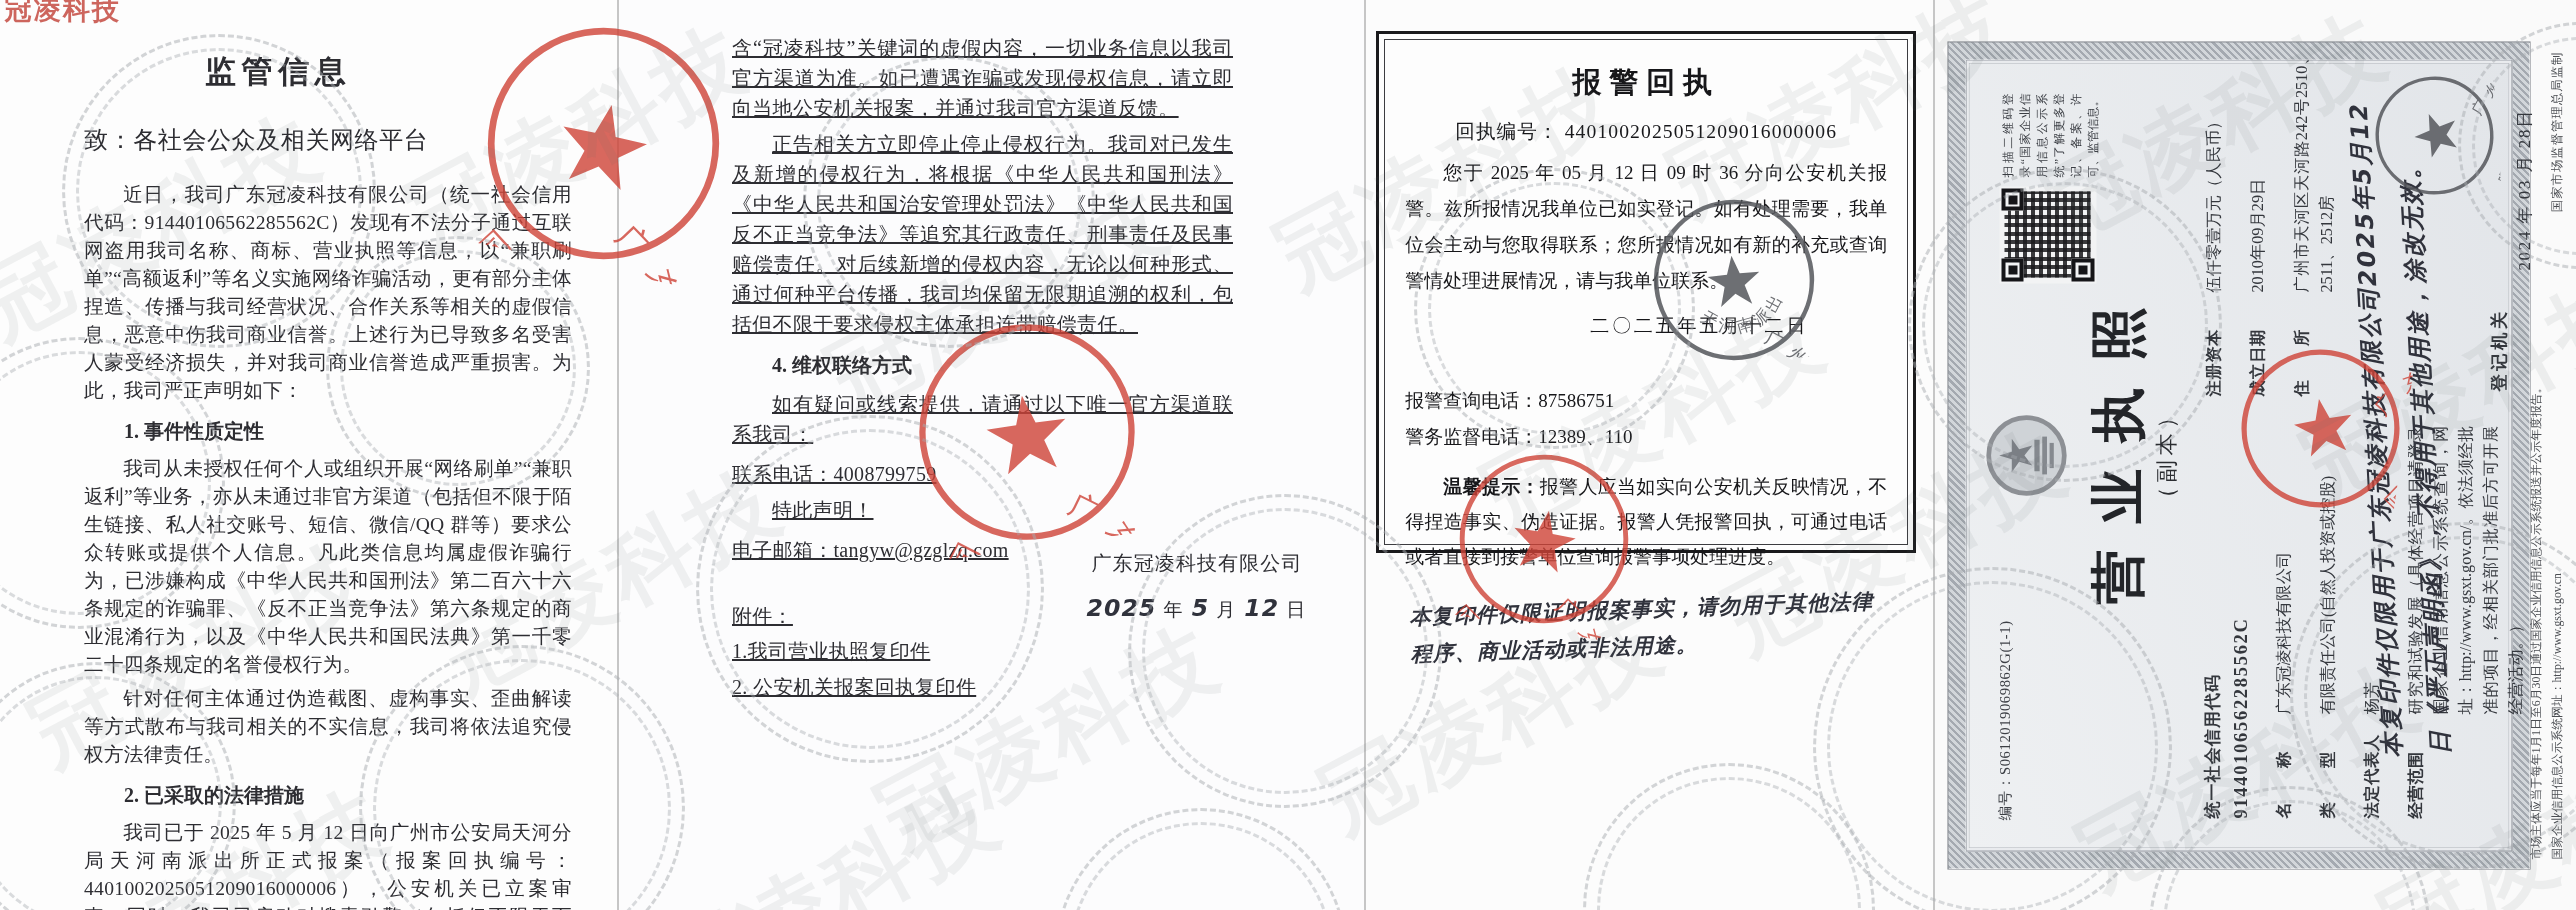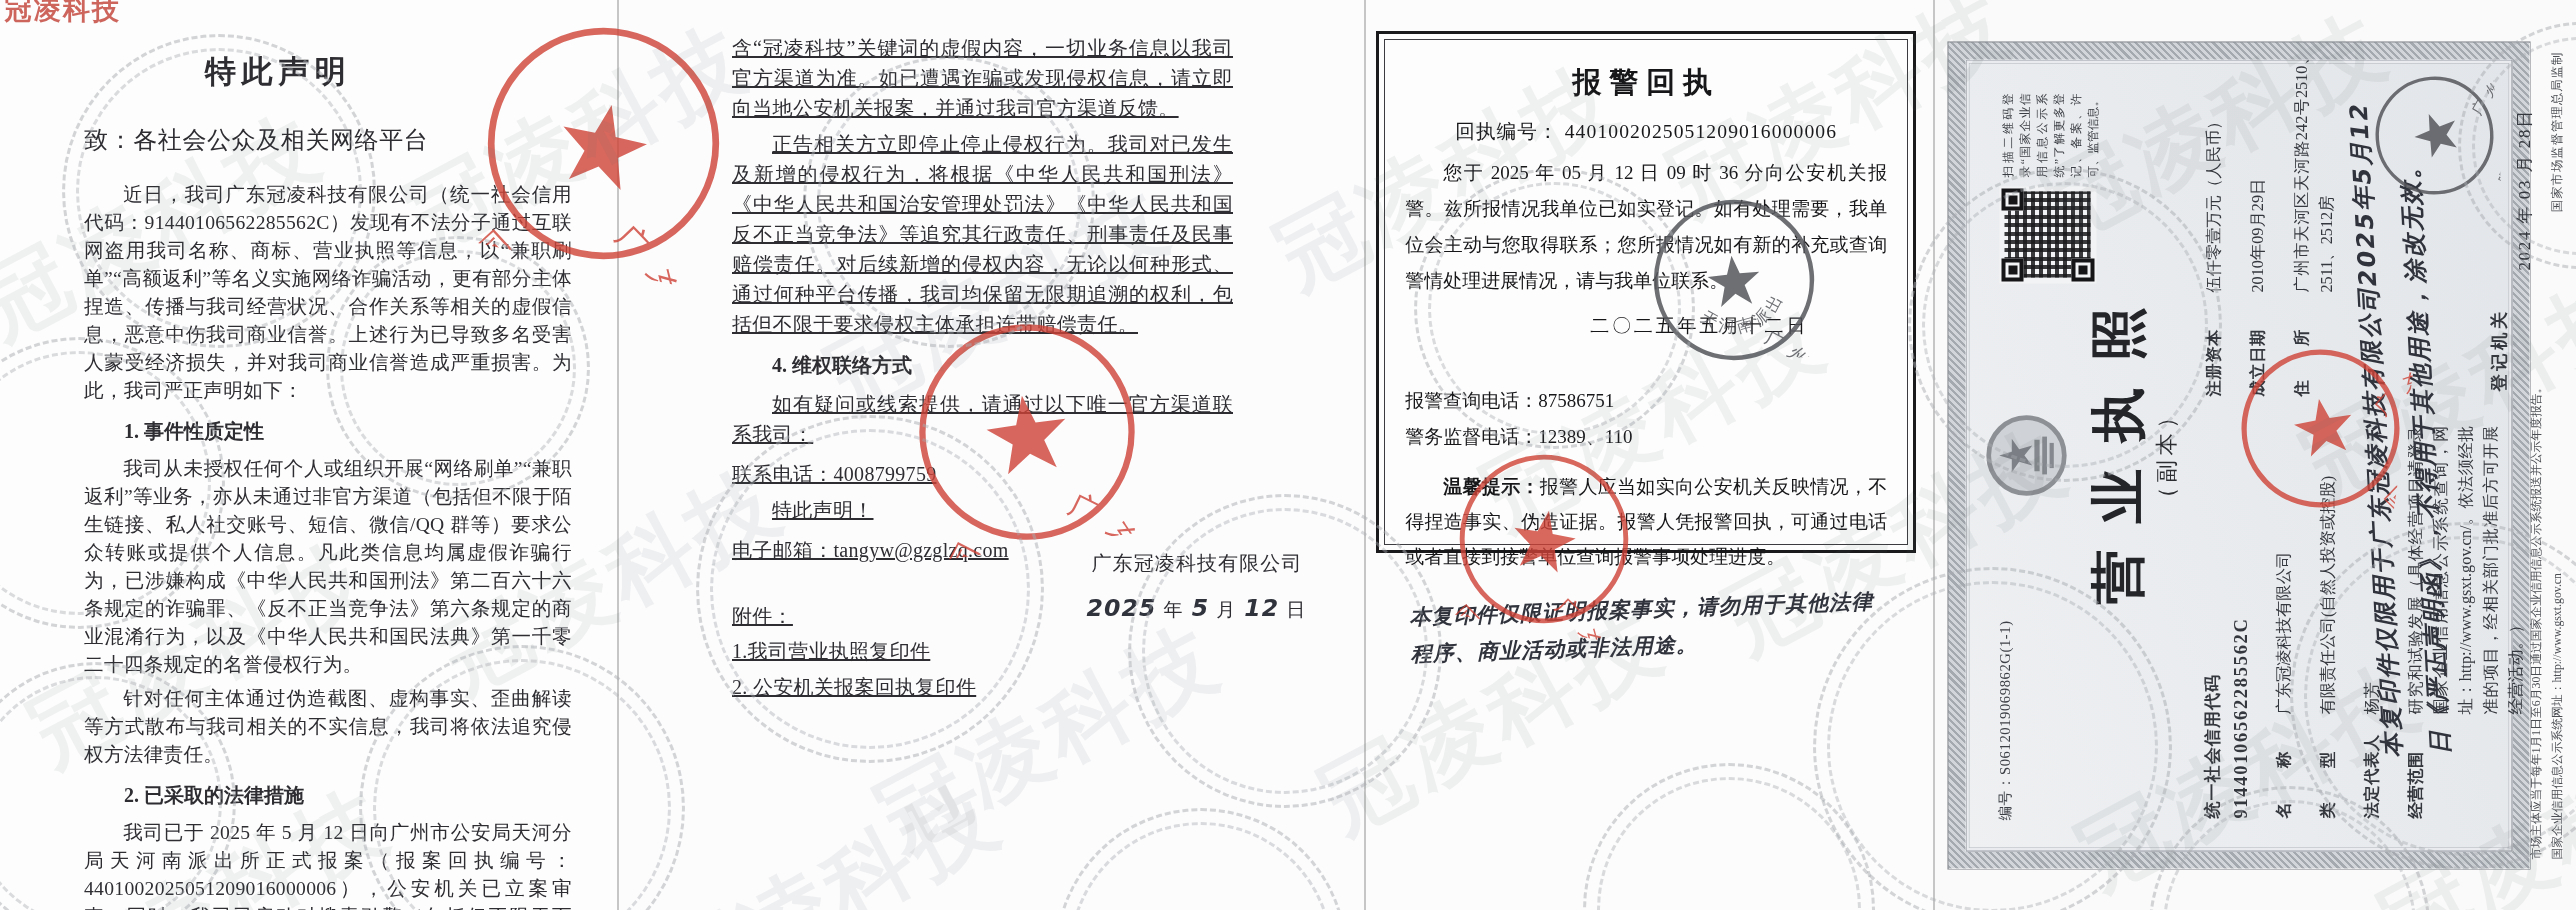--- a/index.html
+++ b/index.html
@@ -104,21 +104,21 @@
   .corner-logo{position:absolute;left:4.5px;top:-7.9px;font-family:"Liberation Sans","DejaVu Sans",sans-serif;
                font-weight:bold;font-size:27px;letter-spacing:2.2px;color:rgba(192,62,52,.8);z-index:8;}
 </style>
 </head>
 <body>
 
 <div id="canvas">
 
   <div class="page page1">
     <div class="p-inner">
-      <h1 class="letter-title">特此声明</h1>
+      <h1 class="letter-title">监管信息</h1>
       <p class="salutation">致：各社会公众及相关网络平台</p>
       <p class="para">近日，我司广东冠凌科技有限公司（统一社会信用代码：91440106562285562C）发现有不法分子通过互联网盗用我司名称、商标、营业执照等信息，以“兼职刷单”“高额返利”等名义实施网络诈骗活动，更有部分主体捏造、传播与我司经营状况、合作关系等相关的虚假信息，恶意中伤我司商业信誉。上述行为已导致多名受害人蒙受经济损失，并对我司商业信誉造成严重损害。为此，我司严正声明如下：</p>
       <p class="heading">1. 事件性质定性</p>
       <p class="para">我司从未授权任何个人或组织开展“网络刷单”“兼职返利”等业务，亦从未通过非官方渠道（包括但不限于陌生链接、私人社交账号、短信、微信/QQ 群等）要求公众转账或提供个人信息。凡此类信息均属虚假诈骗行为，已涉嫌构成《中华人民共和国刑法》第二百六十六条规定的诈骗罪、《反不正当竞争法》第六条规定的商业混淆行为，以及《中华人民共和国民法典》第一千零二十四条规定的名誉侵权行为。</p>
       <p class="para">针对任何主体通过伪造截图、虚构事实、歪曲解读等方式散布与我司相关的不实信息，我司将依法追究侵权方法律责任。</p>
       <p class="heading">2. 已采取的法律措施</p>
       <p class="para">我司已于 2025 年 5 月 12 日向广州市公安局天河分局天河南派出所正式报案（报案回执编号：4401002025051209016000006），公安机关已立案审查。同时，我司已启动对搜索引擎（包括但不限于百度、360、搜狗等）、社交平台（包括微信、QQ、微博、抖音、快手、小红书等）中涉及我司的侵权链接、虚假关键词的取证存证工作，对此，我司将依法向网络服务提供者要求删除、屏蔽、断开侵权链接，并保留追究侵权人民事、刑事责任的权利。</p>
 
     </div>
   </div>

